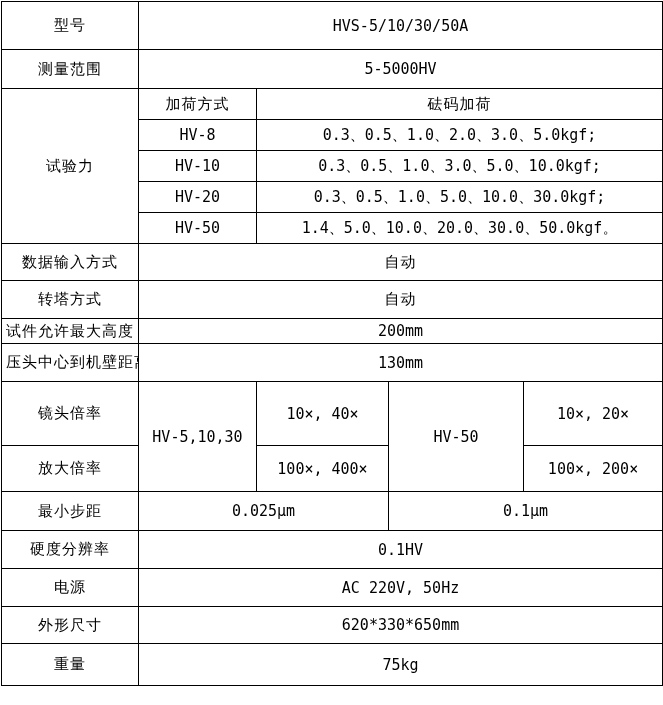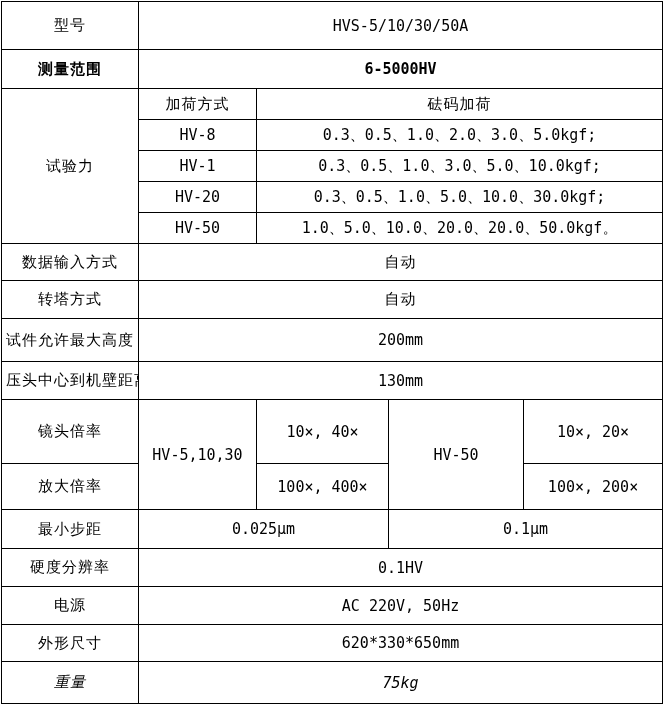--- a/index.html
+++ b/index.html
@@ -30,33 +30,33 @@
     padding: 2px 4px;
     overflow: hidden;
     white-space: nowrap;
   }
   td.label-cell {
     font-family: "DejaVu Sans", "Liberation Sans", sans-serif;
     letter-spacing: 1px;
   }
   
   tr.r-model  { height: 48px; }
-  tr.r-range  { height: 39px; font-weight: bold; }
+  tr.r-range  { height: 39px; }
   tr.r-sub    { height: 31px; }
   tr.r-datain { height: 37px; }
   tr.r-turret { height: 38px; }
-  tr.r-maxh   { height: 43px; }
+  tr.r-maxh   { height: 25px; }
   tr.r-throat { height: 38px; }
   tr.r-lens   { height: 64px; }
   tr.r-totmag { height: 46px; }
   tr.r-step   { height: 39px; }
   tr.r-res    { height: 38px; }
   tr.r-power  { height: 38px; margin-top: 38px; }
   tr.r-dims   { height: 37px; }
-  tr.r-weight { height: 42px; font-style: italic; }
+  tr.r-weight { height: 42px; }
 </style>
 </head>
 <body>
 
 <div class="spec-wrap">
   <table class="spec-table">
     <colgroup>
       <col style="width:137px">
       <col style="width:118px">
       <col style="width:132px">
@@ -65,43 +65,43 @@
     </colgroup>
 
     <tbody>
         <tr class="r-model">
       <td class="label-cell">型号</td>
       <td colspan="4">HVS-5/10/30/50A</td>
     </tr>
 
     <tr class="r-range">
       <td class="label-cell">测量范围</td>
-      <td colspan="4">6-5000HV</td>
+      <td colspan="4">5-5000HV</td>
     </tr>
 
     <tr class="r-sub">
       <td class="label-cell" rowspan="5">试验力</td>
       <td class="label-cell">加荷方式</td>
       <td colspan="3" class="label-cell">砝码加荷</td>
     </tr>
     <tr class="r-sub">
       <td>HV-8</td>
       <td colspan="3">0.3、0.5、1.0、2.0、3.0、5.0kgf;</td>
     </tr>
     <tr class="r-sub">
-      <td>HV-1</td>
+      <td>HV-10</td>
       <td colspan="3">0.3、0.5、1.0、3.0、5.0、10.0kgf;</td>
     </tr>
     <tr class="r-sub">
       <td>HV-20</td>
       <td colspan="3">0.3、0.5、1.0、5.0、10.0、30.0kgf;</td>
     </tr>
     <tr class="r-sub">
       <td>HV-50</td>
-      <td colspan="3">1.0、5.0、10.0、20.0、20.0、50.0kgf。</td>
+      <td colspan="3">1.4、5.0、10.0、20.0、30.0、50.0kgf。</td>
     </tr>
 
     <tr class="r-datain">
       <td class="label-cell">数据输入方式</td>
       <td colspan="4" class="label-cell">自动</td>
     </tr>
 
     <tr class="r-turret">
       <td class="label-cell">转塔方式</td>
       <td colspan="4" class="label-cell">自动</td>

